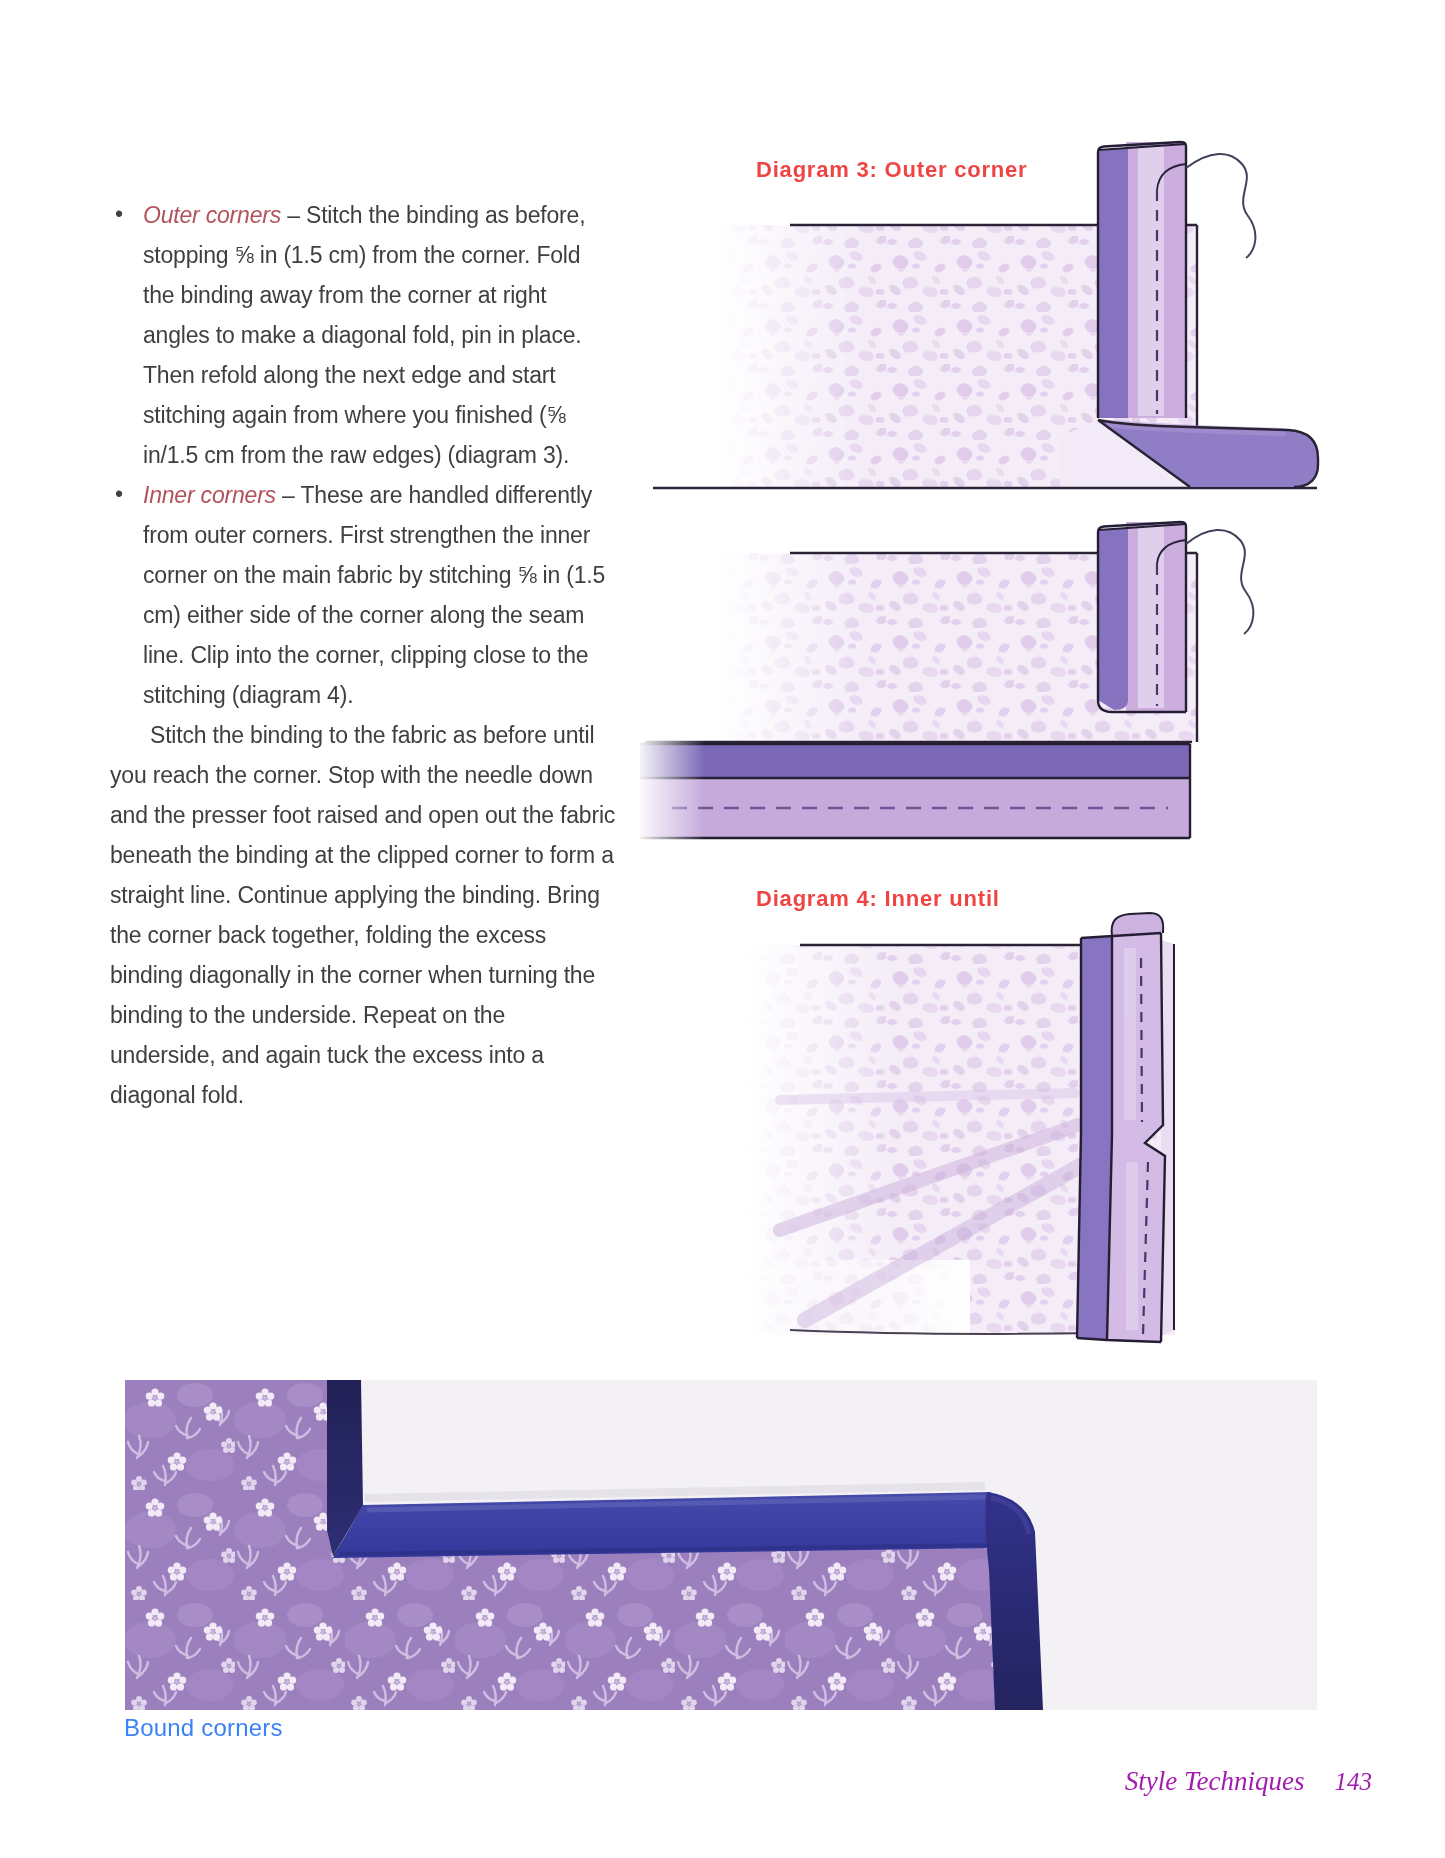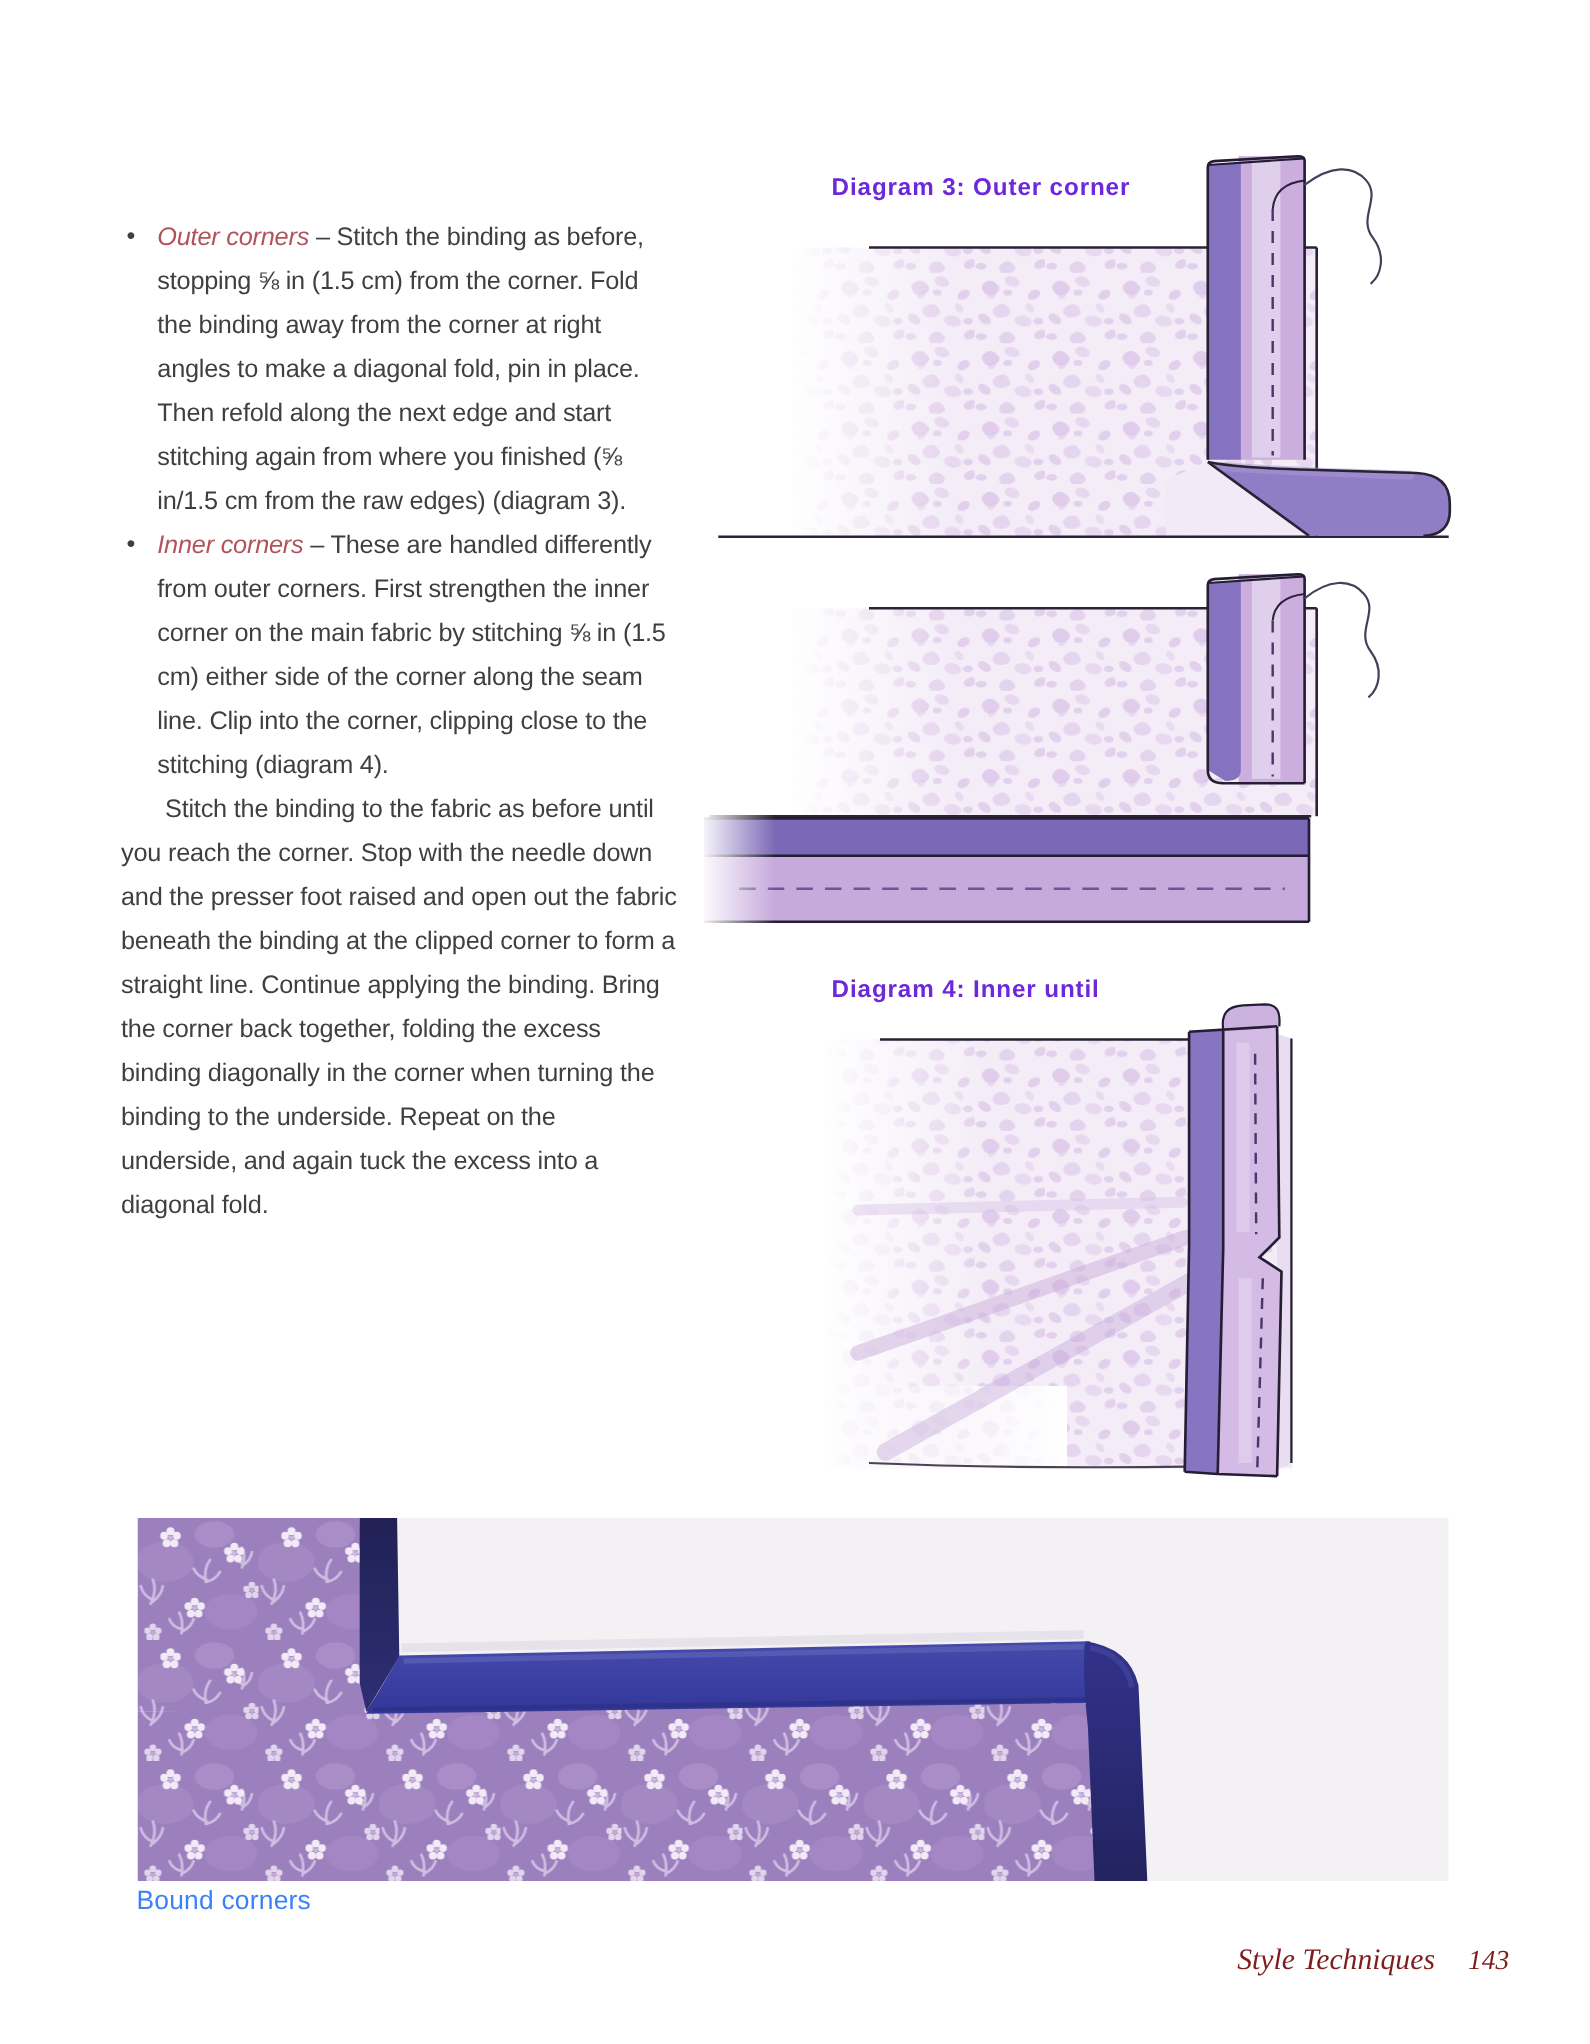--- a/index.html
+++ b/index.html
@@ -8,26 +8,26 @@
   .heading{position:absolute;left:110px;top:144px;font-family:"Liberation Serif",serif;
            font-size:37px;font-weight:400;color:#b2525b;letter-spacing:.4px;white-space:nowrap;}
   .textcol{position:absolute;left:110px;top:195px;width:506px;font-size:23px;line-height:40px;
            color:#3f3e41;letter-spacing:-.2px;}
   .body-item{position:relative;}
   .bullet{padding-left:33px;}
   .dot{position:absolute;left:5px;top:-1px;color:#3f3e41;}
   .lead{font-style:italic;color:#b2525b;}
   .indent{text-indent:40px;}
   .dlabel{position:absolute;left:756px;font-size:22px;font-weight:700;letter-spacing:.8px;
-          color:#6d28d9;white-space:nowrap;}
+          color:#ef4444;white-space:nowrap;}
   #dlabel3{top:157px;}
   #dlabel4{top:886px;}
   .caption{position:absolute;left:124px;top:1714px;font-size:24px;color:#3b82f6;letter-spacing:.2px;}
   .footer{position:absolute;top:1766px;right:73px;display:flex;gap:30px;align-items:baseline;
-          font-family:"Liberation Serif",serif;font-style:italic;color:#7f1d1d;}
+          font-family:"Liberation Serif",serif;font-style:italic;color:#a21caf;}
   .footer .book{font-size:27px;}
   .footer .pnum{font-size:25px;}
   .absvg{position:absolute;display:block;}
 </style>
 </head>
 <body>
 
 <div class="page">
 
   <svg width="0" height="0" style="position:absolute" aria-hidden="true">

